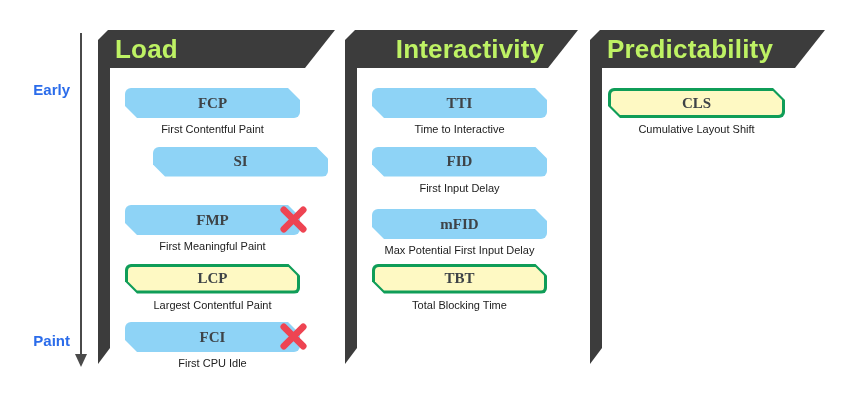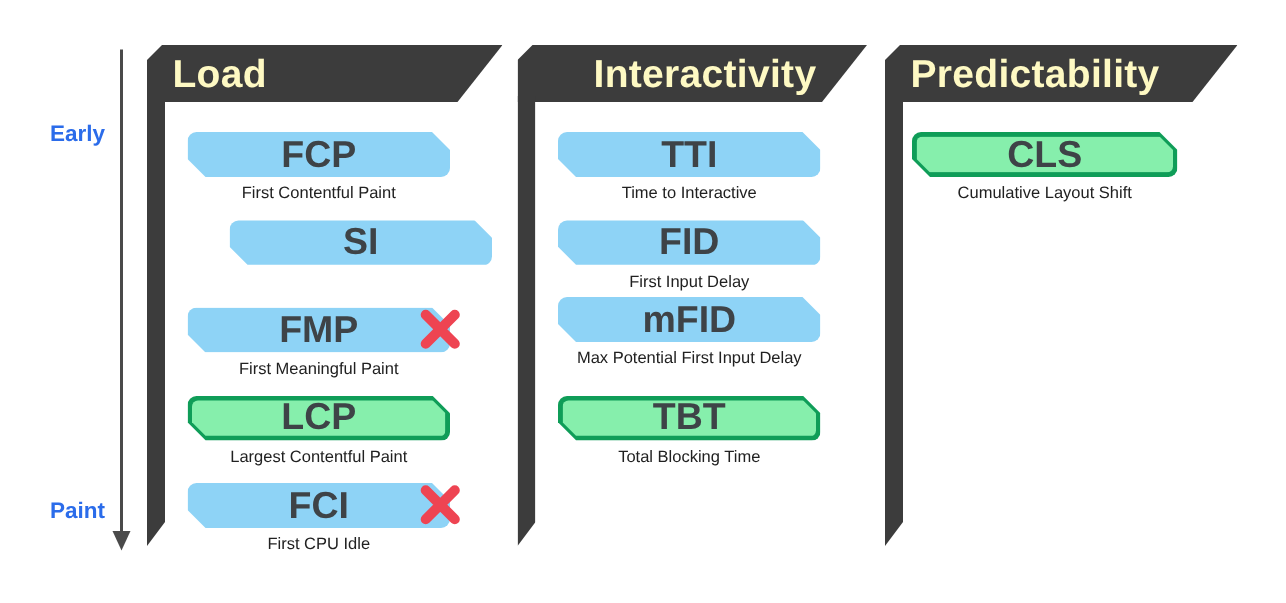--- a/index.html
+++ b/index.html
@@ -14,40 +14,40 @@
   .tl-label{position:absolute;width:44px;text-align:right;font-size:15px;font-weight:bold;color:#2b6cea;}
   .tl-early{left:26px;top:81px;}
   .tl-late{left:26px;top:332px;}
   
   .column{position:absolute;top:0;height:402px;}
   .band{
     position:absolute;top:30px;height:38px;background:#3c3c3c;
     clip-path:polygon(10px 0, 100% 0, calc(100% - 30px) 100%, 0 100%, 0 10px);
   }
   .band-title{
-    display:block;padding-left:17px;line-height:39px;font-size:26px;font-weight:bold;color:#fef9c3;
+    display:block;padding-left:17px;line-height:39px;font-size:26px;font-weight:bold;color:#bef264;
     white-space:nowrap;letter-spacing:.2px;
   }
   .vbar{
     position:absolute;top:64px;width:12px;height:300px;background:#3c3c3c;
     clip-path:polygon(0 0, 100% 0, 100% calc(100% - 16px), 0 100%);
   }
   .rows{position:absolute;top:0;}
   .metric{position:absolute;left:0;}
   .pill{
     position:relative;height:30px;background:#8ed3f6;border-radius:6px;
     clip-path:polygon(0 0, calc(100% - 12px) 0, 100% 12px, 100% 100%, 12px 100%, 0 calc(100% - 12px));
   }
   .pill.recommended{background:#0f9d58;}
   .pill-face{
     position:absolute;inset:0;display:flex;align-items:center;justify-content:center;
-    font-size:25px;font-weight:bold;color:#3e4347;
+    font-size:15px;font-weight:bold;color:#3e4347;font-family:Liberation Serif, serif;
   }
   .pill.recommended .pill-face{
-    inset:3px;background:#86efac;border-radius:4px;
+    inset:3px;background:#fef9c3;border-radius:4px;
     clip-path:polygon(0 0, calc(100% - 9px) 0, 100% 9px, 100% 100%, 9px 100%, 0 calc(100% - 9px));
     text-align:center;
   }
   .metric-name{
     position:absolute;top:35px;left:0;width:100%;text-align:center;
     font-size:11px;font-weight:500;color:#212121;white-space:nowrap;
   }
   .x-mark{position:absolute;top:-1px;}
 </style>
 </head>
@@ -115,21 +115,21 @@
             <div class="pill-face">TTI</div>
           </div>
           <div class="metric-name">Time to Interactive</div>
         </div>
         <div class="metric" style="top: 146.5px; width: 175px;">
           <div class="pill">
             <div class="pill-face">FID</div>
           </div>
           <div class="metric-name">First Input Delay</div>
         </div>
-        <div class="metric" style="top: 198px; width: 175px;">
+        <div class="metric" style="top: 209px; width: 175px;">
           <div class="pill">
             <div class="pill-face">mFID</div>
           </div>
           <div class="metric-name">Max Potential First Input Delay</div>
         </div>
         <div class="metric" style="top: 263.5px; width: 175px;">
           <div class="pill recommended">
             <div class="pill-face">TBT</div>
           </div>
           <div class="metric-name">Total Blocking Time</div>

